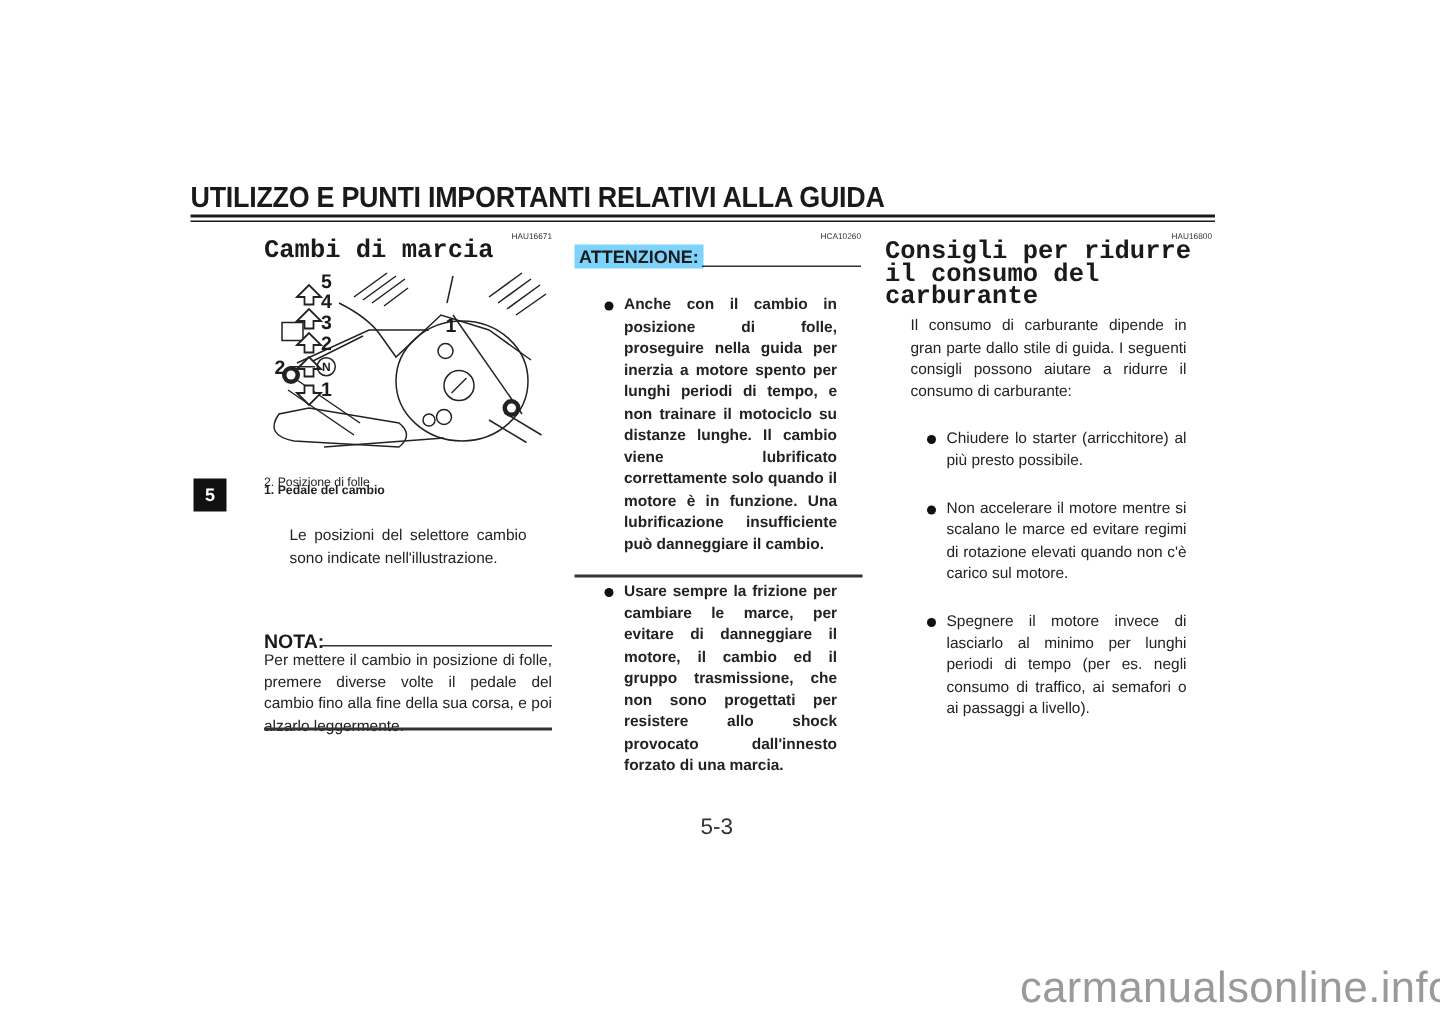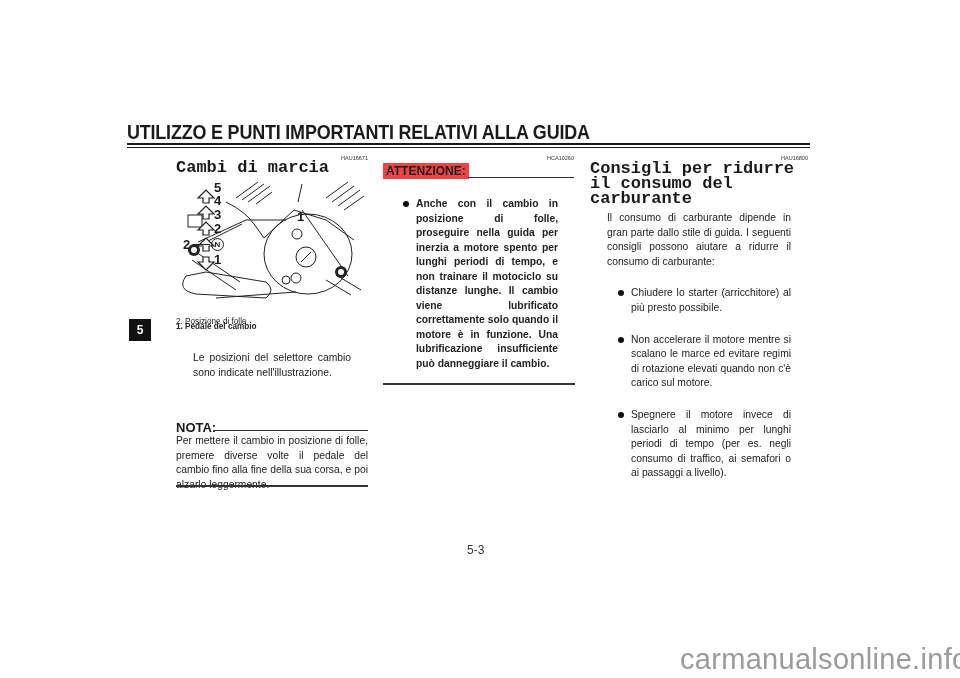--- a/index.html
+++ b/index.html
@@ -15,21 +15,21 @@
   .code { font-size:5.5px; color:#333; text-align:right; }
   .h2 { font-size:17px; font-weight:bold; line-height:15px;font-family:Liberation Mono, monospace; }
   .body { font-size:10.3px; line-height:14.6px; text-align:justify; color:#222; }
   .body p { margin:17px; }
   .small { font-size:8.2px; line-height:12.5px; color:#222; }
   .bold { font-weight:bold; }
   .bullet { position:relative; padding-left:16px; }
   .bullet::before { content:""; position:absolute; left:3px; top:4px; width:6px; height:6px;
                     border-radius:50%; background:#111; }
   .rule { height:1px; background:#333; }
-  .footer { font-size:12px; color:#333; }
+  .footer { font-size:15px; color:#333; }
   .watermark { font-size:29px; color:#9a9a9a; letter-spacing:0.3px; }
 </style>
 </head>
 <body>
 
 <div class="abs page-title">UTILIZZO E PUNTI IMPORTANTI RELATIVI ALLA GUIDA</div>
 <div class="abs title-rule1"></div>
 <div class="abs title-rule2"></div>
 <div class="abs chapter-tab">5</div>
 
@@ -100,25 +100,26 @@
 <div class="abs body" style="left:176px; top:334px; width:192px;">
   <p>Le posizioni del selettore cambio sono indicate nell'illustrazione.</p>
 </div>
 
 <div class="abs bold" style="left:176px; top:420px; font-size:13px;">NOTA:</div>
 <div class="abs rule" style="left:214px; top:430px; width:154px;"></div>
 <div class="abs body" style="left:176px; top:434px; width:192px;">Per mettere il cambio in posizione di folle, premere diverse volte il pedale del cambio fino alla fine della sua corsa, e poi alzarlo leggermente.</div>
 <div class="abs rule" style="left:176px; top:485px; width:192px; height:1.5px;"></div>
 
 <div class="abs code" style="left:500px; top:155px; width:74px;">HCA10260</div>
-<div class="abs bold" style="left:383px; top:163px; background:#ef4444; font-size:12px; padding:1px 3px;">ATTENZIONE:</div>
+<div class="abs bold" style="left:383px; top:163px; background:#7dd3fc; font-size:12px; padding:1px 3px;">ATTENZIONE:</div>
 <div class="abs rule" style="left:468px; top:177px; width:106px;"></div>
 
 <div class="abs body bold" style="left:383px; top:180px; width:192px; line-height:14.5px;">
   <p class="bullet">Anche con il cambio in posizione di folle, proseguire nella guida per inerzia a motore spento per lunghi periodi di tempo, e non trainare il motociclo su distanze lunghe. Il cambio viene lubrificato correttamente solo quando il motore è in funzione. Una lubrificazione insufficiente può danneggiare il cambio.</p>
+  <p class="bullet">Usare sempre la frizione per cambiare le marce, per evitare di danneggiare il motore, il cambio ed il gruppo trasmissione, che non sono progettati per resistere allo shock provocato dall'innesto forzato di una marcia.</p>
 </div>
 <div class="abs rule" style="left:383px; top:383px; width:192px; height:1.5px;"></div>
 
 <div class="abs code" style="left:740px; top:155px; width:68px;">HAU16800</div>
 <div class="abs h2" style="left:590px; top:161px; width:220px;">Consigli per ridurre il consumo del carburante</div>
 
 <div class="abs body" style="left:590px; top:194px; width:218px;">
   <p>Il consumo di carburante dipende in gran parte dallo stile di guida. I seguenti consigli possono aiutare a ridurre il consumo di carburante:</p>
   <div style="padding-left:8px;">
     <p class="bullet">Chiudere lo starter (arricchitore) al più presto possibile.</p>

